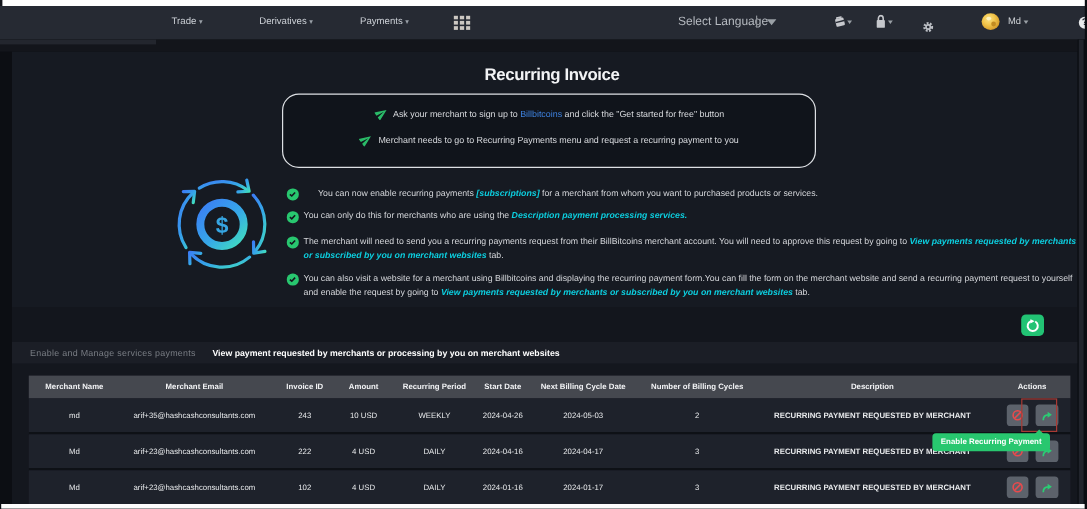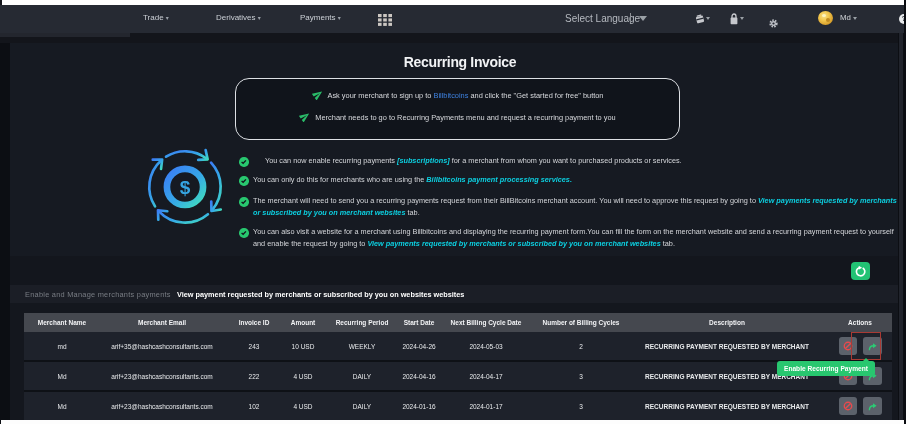--- a/index.html
+++ b/index.html
@@ -126,21 +126,21 @@
         <svg width="9.5" height="9.5" viewBox="0 0 24 24" style="position:absolute;left:0;top:0;">
           <path fill="none" stroke="#14171e" stroke-width="3.4" d="M6.5 12.5 L10.5 16 L17.5 8.5"></path>
         </svg>
       </div>
       <div style="position:absolute;left:14px;top:155px;width:646px;font-size:7.3px;line-height:11.5px;color:#d4d6da;white-space:nowrap;margin-left:12px;">You can now enable recurring payments <span style="color:#0ccfe0;font-style:italic;font-weight:bold;">[subscriptions]</span> for a merchant from whom you want to purchased products or services.</div>
       <div style="position:absolute;left:0;top:176px;width:9.5px;height:9.5px;border-radius:50%;background:#28c76f;">
         <svg width="9.5" height="9.5" viewBox="0 0 24 24" style="position:absolute;left:0;top:0;">
           <path fill="none" stroke="#14171e" stroke-width="3.4" d="M6.5 12.5 L10.5 16 L17.5 8.5"></path>
         </svg>
       </div>
-      <div style="position:absolute;left:14px;top:174px;width:646px;font-size:7.3px;line-height:11.5px;color:#d4d6da;white-space:nowrap;">You can only do this for merchants who are using the <span style="color:#0ccfe0;font-style:italic;font-weight:bold;">Billbitcoins payment processing services.</span></div>
+      <div style="position:absolute;left:14px;top:174px;width:646px;font-size:7.3px;line-height:11.5px;color:#d4d6da;white-space:nowrap;">You can only do this for merchants who are using the <span style="color:#0ccfe0;font-style:italic;font-weight:bold;">Description payment processing services.</span></div>
       <div style="position:absolute;left:0;top:197px;width:9.5px;height:9.5px;border-radius:50%;background:#28c76f;">
         <svg width="9.5" height="9.5" viewBox="0 0 24 24" style="position:absolute;left:0;top:0;">
           <path fill="none" stroke="#14171e" stroke-width="3.4" d="M6.5 12.5 L10.5 16 L17.5 8.5"></path>
         </svg>
       </div>
       <div style="position:absolute;left:14px;top:195px;width:646px;font-size:7.3px;line-height:11.5px;color:#d4d6da;white-space:nowrap;">The merchant will need to send you a recurring payments request from their BillBitcoins merchant account. You will need to approve this request by going to <span style="color:#0ccfe0;font-style:italic;font-weight:bold;">View payments requested by merchants</span><br><span style="color:#0ccfe0;font-style:italic;font-weight:bold;">or subscribed by you on merchant websites</span> tab.</div>
       <div style="position:absolute;left:0;top:228px;width:9.5px;height:9.5px;border-radius:50%;background:#28c76f;">
         <svg width="9.5" height="9.5" viewBox="0 0 24 24" style="position:absolute;left:0;top:0;">
           <path fill="none" stroke="#14171e" stroke-width="3.4" d="M6.5 12.5 L10.5 16 L17.5 8.5"></path>
         </svg>
@@ -150,22 +150,22 @@
 
   <div class="abs" style="left:851px;top:262px;width:19px;height:18px;background:#22c374;border-radius:4px;">
     <svg width="11" height="11" viewBox="0 0 24 24" style="position:absolute;left:4px;top:3.5px;">
       <g transform="scale(-1,1) translate(-24,0)">
         <path fill="none" stroke="#fff" stroke-width="3.6" d="M7.2 4.2 A 9.2 9.2 0 1 0 15 3.6"></path>
         <path fill="#fff" d="M16 -0.5 L8.5 3.8 L16 8 Z"></path>
       </g>
     </svg>
   </div>
 
-  <div class="abs" style="left:25px;top:290px;font-size:7.4px;letter-spacing:0.25px;color:#797d84;">Enable and Manage merchants payments</div>
-  <div class="abs" style="left:177px;top:290px;font-size:7.3px;font-weight:bold;color:#fff;">View payment requested by merchants or subscribed by you on websites websites</div>
+  <div class="abs" style="left:25px;top:290px;font-size:7.4px;letter-spacing:0.25px;color:#797d84;">Enable and Manage services payments</div>
+  <div class="abs" style="left:177px;top:290px;font-size:7.3px;font-weight:bold;color:#fff;">View payment requested by merchants or processing by you on merchant websites</div>
 
   <div class="abs" id="thead" style="left:24px;top:313px;width:868px;height:19px;background:#45484f;">
       <div style="display:flex;height:19px;align-items:center;">
         <div style="width:76px;text-align:center;font-size:6.5px;font-weight:bold;color:#f2f3f5;">Merchant Name</div>
         <div style="width:124px;text-align:center;font-size:6.5px;font-weight:bold;color:#f2f3f5;">Merchant Email</div>
         <div style="width:60px;text-align:center;font-size:6.5px;font-weight:bold;color:#f2f3f5;">Invoice ID</div>
         <div style="width:38px;text-align:center;font-size:6.5px;font-weight:bold;color:#f2f3f5;">Amount</div>
         <div style="width:80px;text-align:center;font-size:6.5px;font-weight:bold;color:#f2f3f5;">Recurring Period</div>
         <div style="width:34px;text-align:center;font-size:6.5px;font-weight:bold;color:#f2f3f5;">Start Date</div>
         <div style="width:100px;text-align:center;font-size:6.5px;font-weight:bold;color:#f2f3f5;">Next Billing Cycle Date</div>

